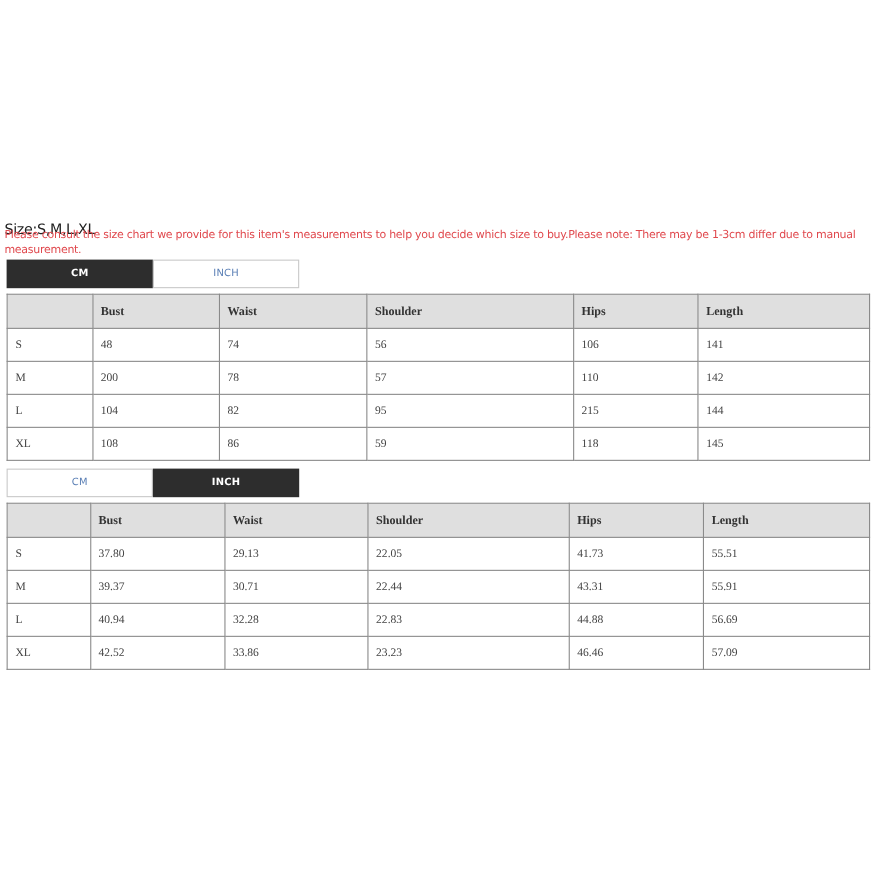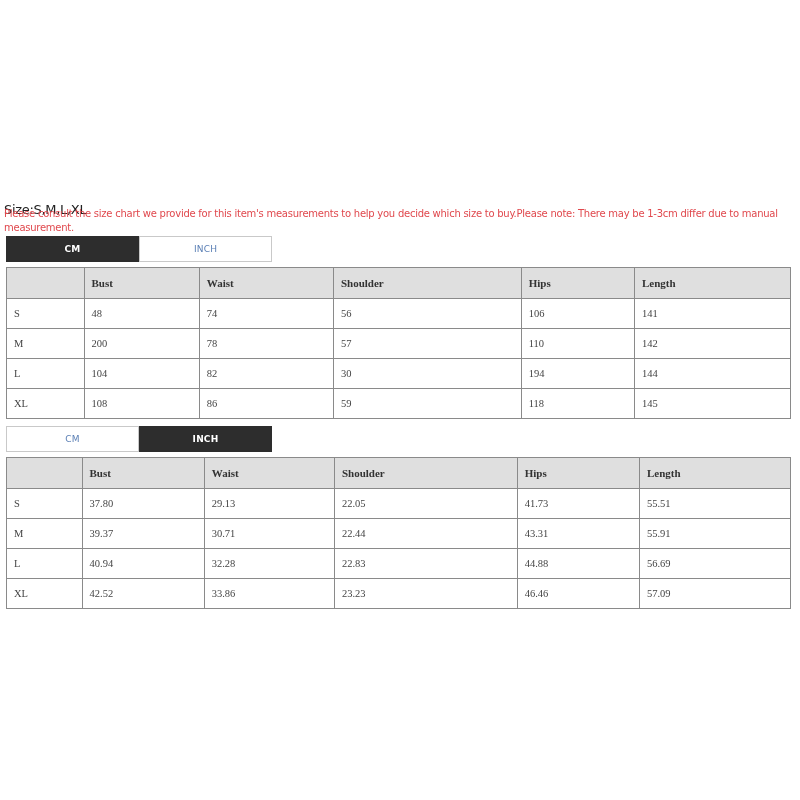--- a/index.html
+++ b/index.html
@@ -59,22 +59,22 @@
       <td>200</td>
       <td>78</td>
       <td>57</td>
       <td>110</td>
       <td>142</td>
     </tr>
     <tr>
       <td>L</td>
       <td>104</td>
       <td>82</td>
-      <td>30</td>
-      <td>194</td>
+      <td>95</td>
+      <td>215</td>
       <td>144</td>
     </tr>
     <tr>
       <td>XL</td>
       <td>108</td>
       <td>86</td>
       <td>59</td>
       <td>118</td>
       <td>145</td>
     </tr>

